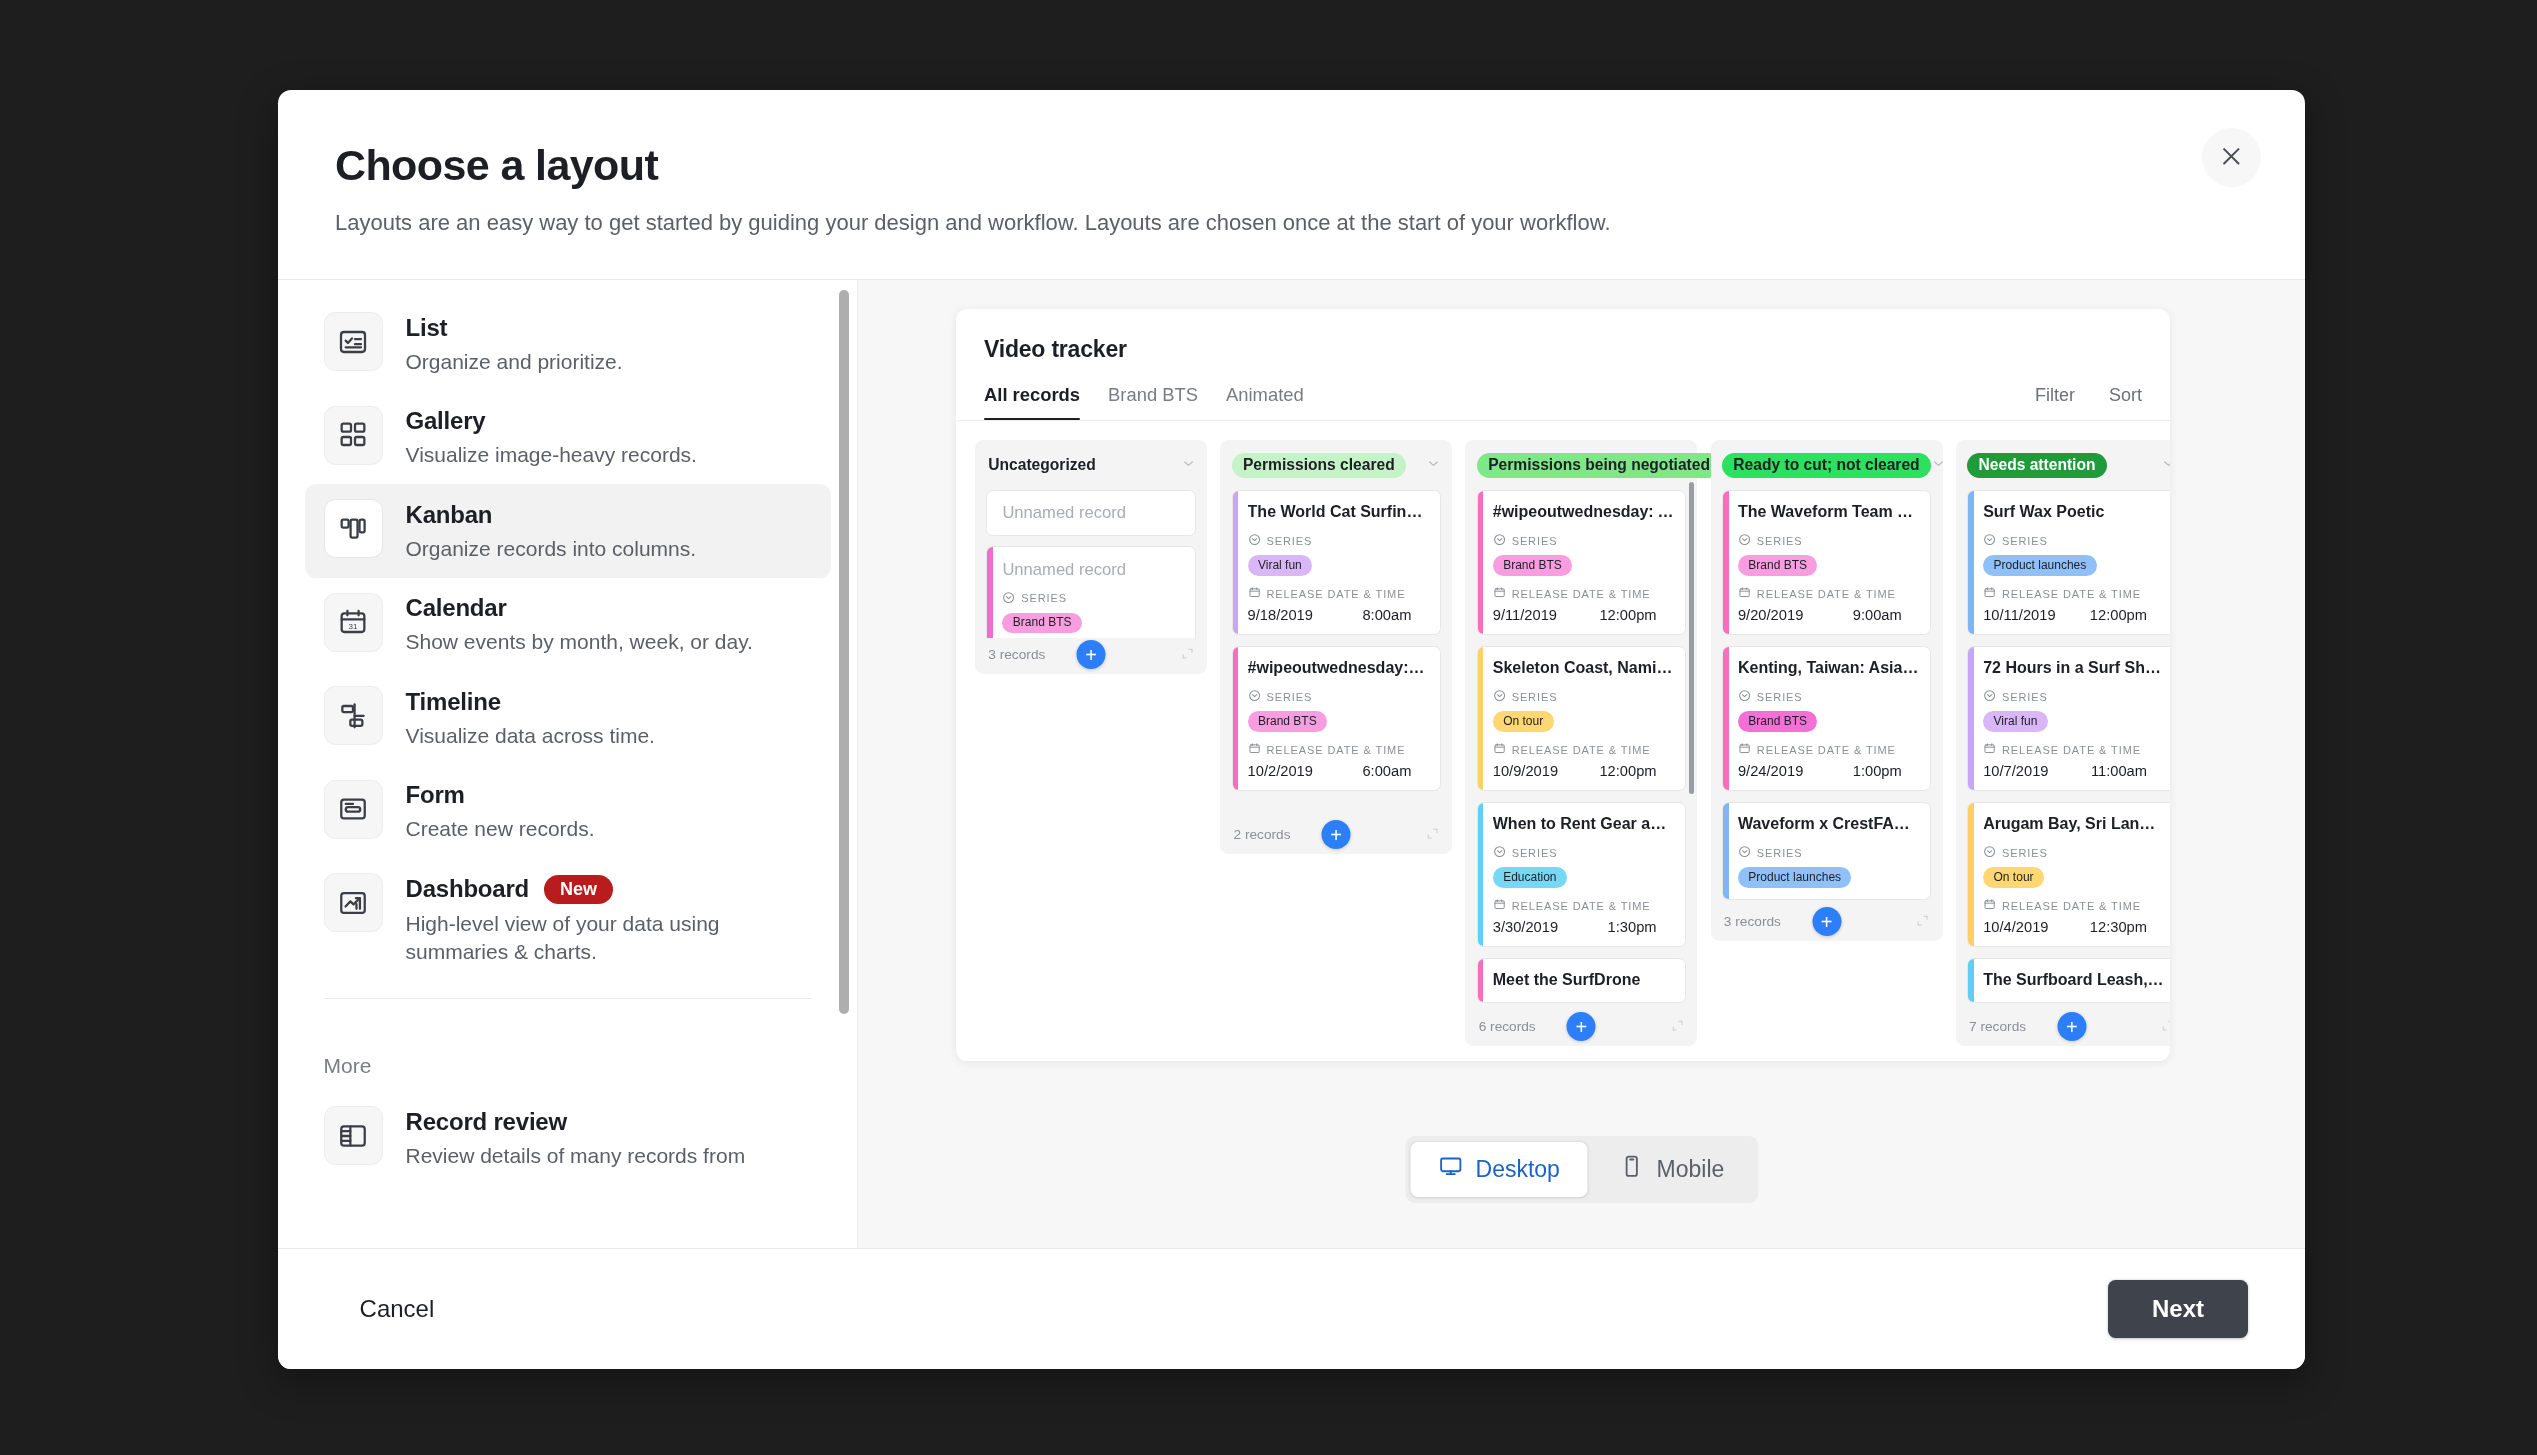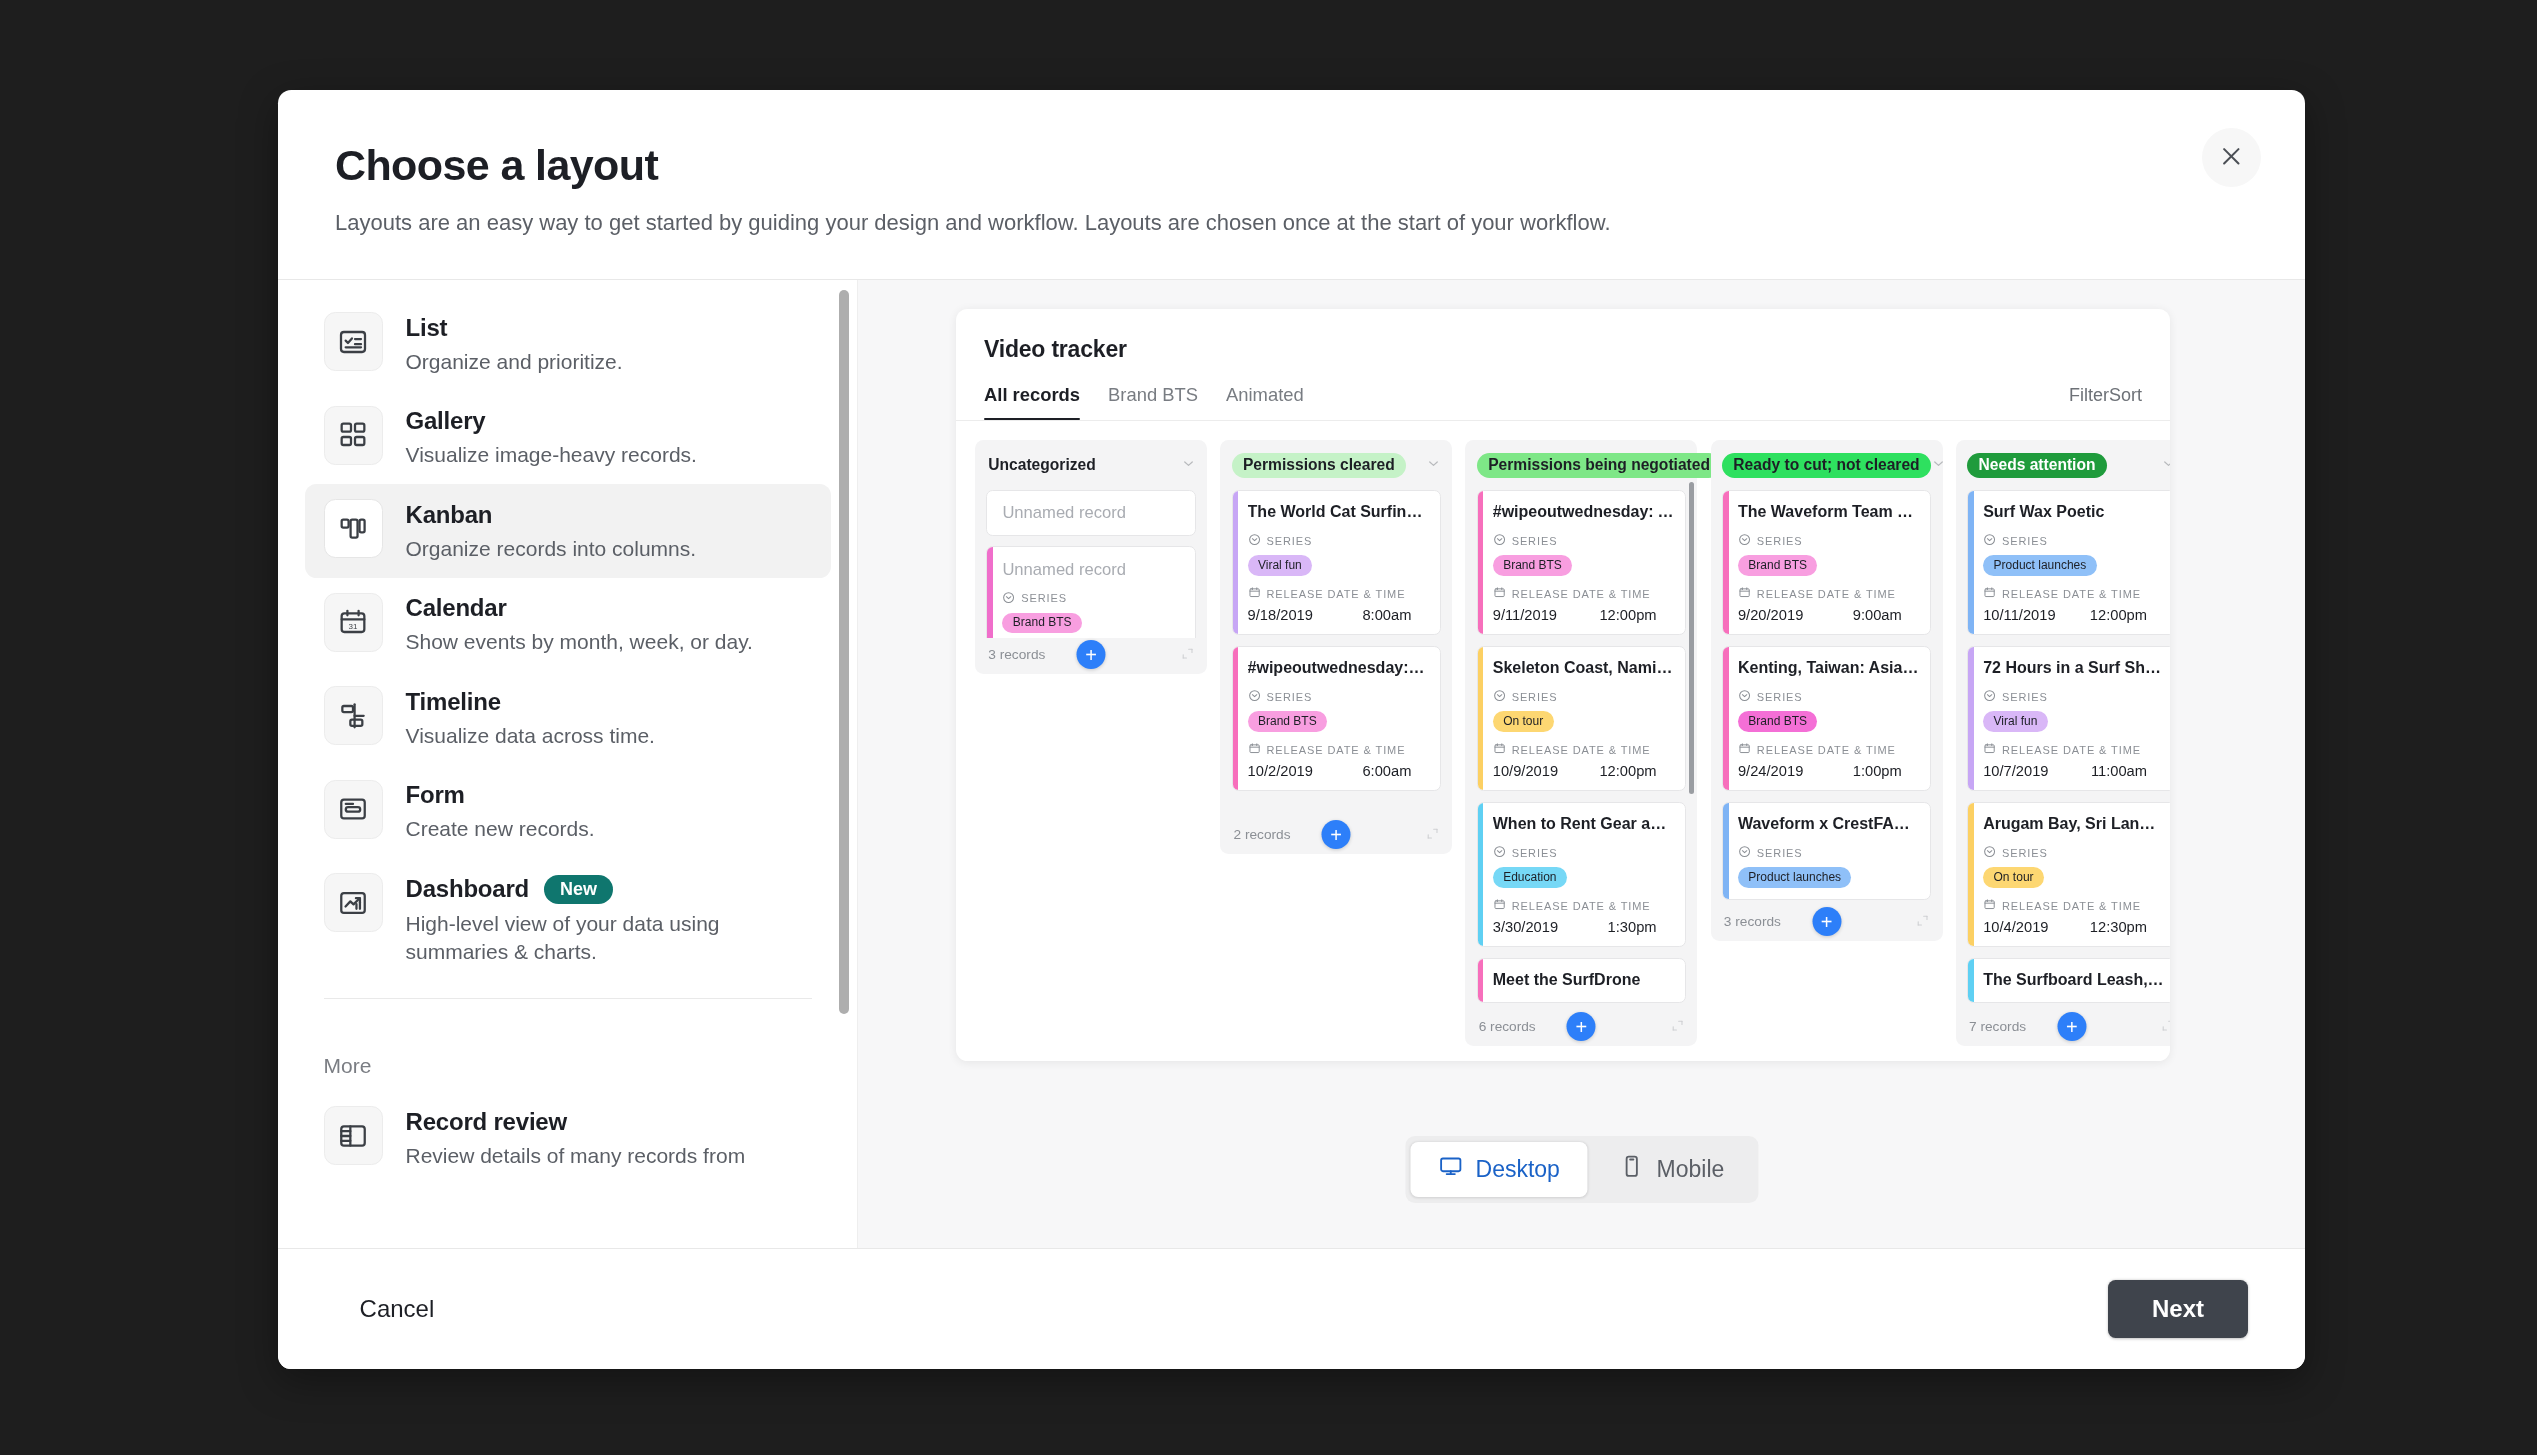--- a/index.html
+++ b/index.html
@@ -95,21 +95,21 @@
   }
   .layout-item.selected .layout-icon { background: #ffffff; border-color: #e6e6e6; }
   .layout-icon svg { width: 32px; height: 32px; }
   .layout-text { padding-top: 1.9px; min-width: 0; }
   .layout-name-row { display: flex; align-items: center; gap: 15px; }
   .layout-name {
     font-size: 24px; font-weight: bold; color: #1d1f25;
     letter-spacing: -0.2px;
   }
   .badge-new {
-    background: #0f766e; color: #fff;
+    background: #b91c1c; color: #fff;
     font-size: 18px; font-weight: bold;
     padding: 4.7px 16px; border-radius: 19px;
     line-height: 1.1;
   }
   .layout-desc {
     font-size: 21px; color: #5b5f66;
     margin-top: 5.7px; line-height: 1.33;
     max-width: 397px;
   }
   .sidebar-divider {
@@ -164,21 +164,21 @@
   .pc-tab.active {
     color: #1d1f25; font-weight: bold;
   }
   .pc-tab.active::after {
     content: ""; position: absolute;
     left: 0; right: 0; bottom: -0.9px; height: 2.8px;
     background: #1d1f25; border-radius: 1.9px;
   }
   .pc-tools {
     position: absolute; right: 28px; bottom: 14px;
-    display: flex; 
+    display: flex; gap: 34px;
   }
   .pc-tool { font-size: 18px; color: #6d7177; cursor: pointer; }
 
   
   .kanban {
     display: flex; gap: 13.2px;
     padding: 19px 0 0 19px;
     height: 653px;
     overflow: hidden;
   }

